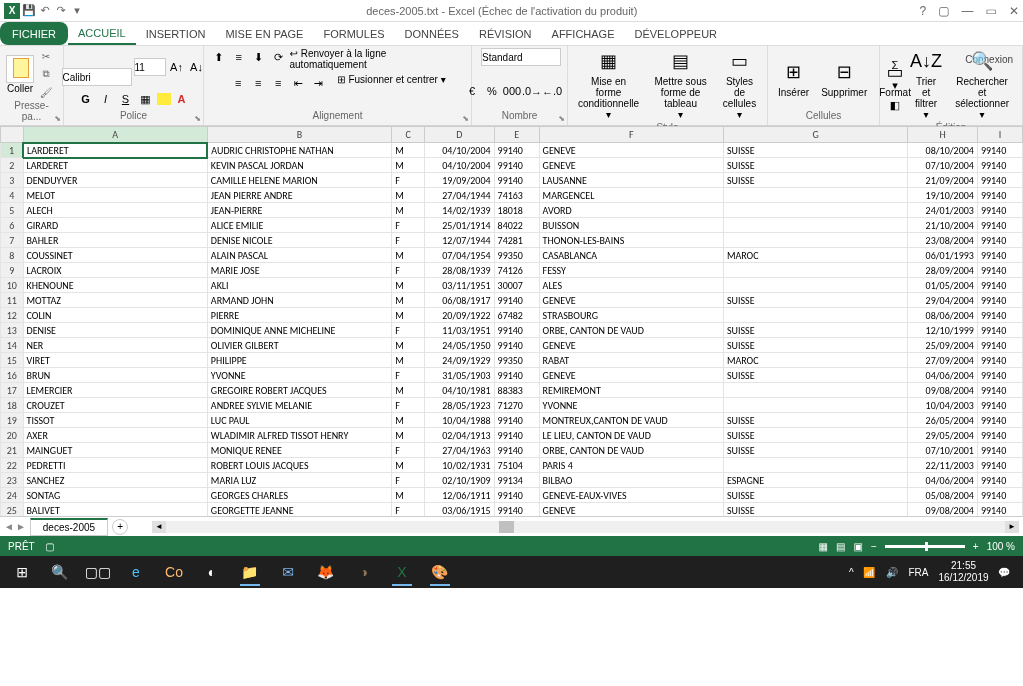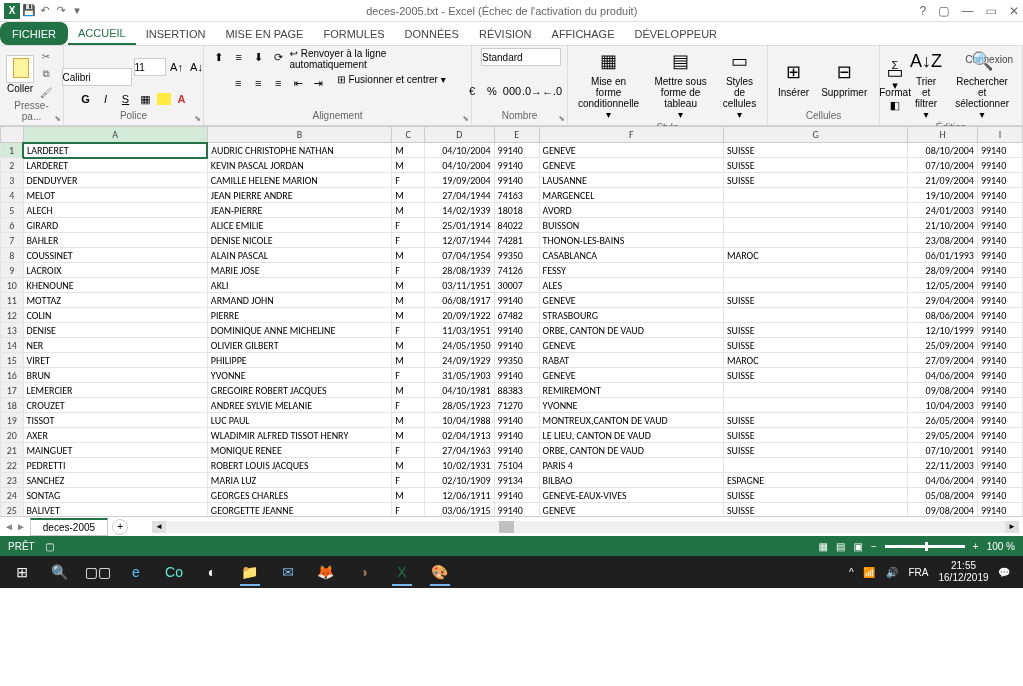--- a/index.html
+++ b/index.html
@@ -350,21 +350,21 @@
         </tr>
         <tr>
           <td class="row-hdr">10</td>
           <td class="col-A">KHENOUNE</td>
           <td class="col-B">AKLI</td>
           <td class="col-C">M</td>
           <td class="col-D">03/11/1951</td>
           <td class="col-E">30007</td>
           <td class="col-F">ALES</td>
           <td class="col-G"></td>
-          <td class="col-H">12/05/2004</td>
+          <td class="col-H">01/05/2004</td>
           <td class="col-I">99140</td>
         </tr>
         <tr>
           <td class="row-hdr">11</td>
           <td class="col-A">MOTTAZ</td>
           <td class="col-B">ARMAND JOHN</td>
           <td class="col-C">M</td>
           <td class="col-D">06/08/1917</td>
           <td class="col-E">99140</td>
           <td class="col-F">GENEVE</td>
@@ -571,21 +571,21 @@
     <span>+</span>
     <span>100 %</span>
   </div>
 </div>
 
 <div class="taskbar">
   <div class="task-btn">⊞</div>
   <div class="task-btn">🔍</div>
   <div class="task-btn">▢▢</div>
   <div class="task-btn" style="color:#4cc2ff">e</div>
-  <div class="task-btn" style="color:#5eead4">Co</div>
+  <div class="task-btn" style="color:#fdba74">Co</div>
   <div class="task-btn">◐</div>
   <div class="task-btn active" style="color:#ffd95c">📁</div>
   <div class="task-btn" style="color:#7db4e8">✉</div>
   <div class="task-btn" style="color:#ff9500">🦊</div>
   <div class="task-btn" style="color:#8b7355">◑</div>
   <div class="task-btn active" style="color:#217346">X</div>
   <div class="task-btn active">🎨</div>
   <div class="task-spacer"></div>
   <div class="task-right">
     <span>^</span>

